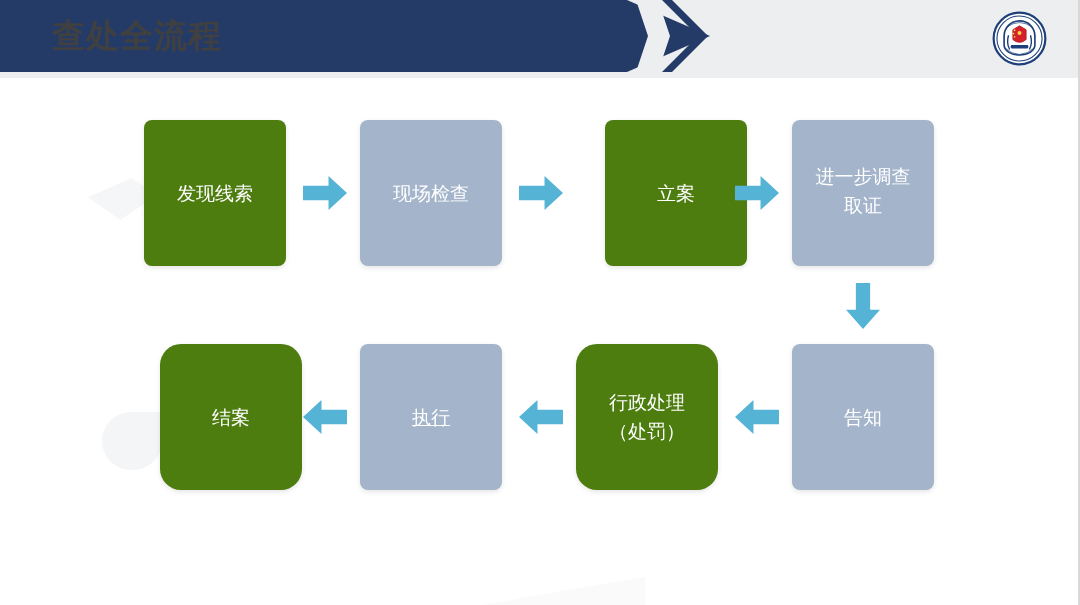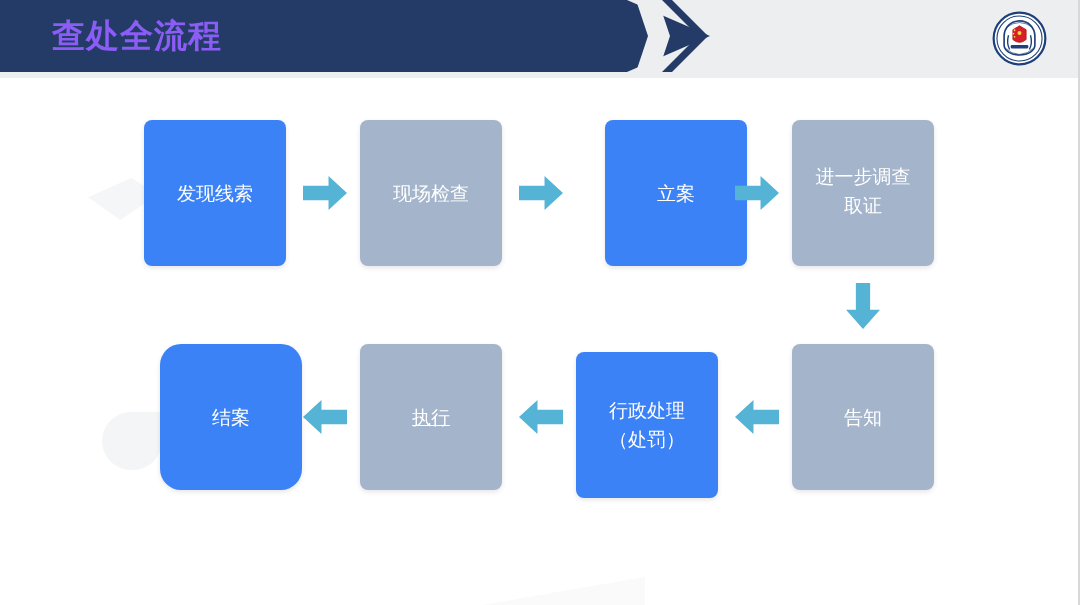--- a/index.html
+++ b/index.html
@@ -75,21 +75,21 @@
     height: 6px;
     background: #eceef0;
   }
 
   .page-title {
     position: absolute;
     left: 52px;
     top: 13px;
     font-size: 33px;
     font-weight: bold;
-    color: #8b5cf6;
+    color: #404040;
     letter-spacing: 1px;
     line-height: 46px;
     white-space: nowrap;
     text-align: center;
   }
 
   
   .emblem {
     position: absolute;
     left: 992px;
@@ -142,32 +142,32 @@
     align-items: center;
     justify-content: center;
     text-align: center;
     font-size: 19px;
     line-height: 29px;
     color: #ffffff;
     box-shadow: 0 2px 5px rgba(0,0,0,0.10);
     box-sizing: border-box;
     padding: 4px 8px;
   }
-  .flow-box.dark  { background: #3b82f6; }
+  .flow-box.dark  { background: #4d7c0f; }
   .flow-box.light { background: #a3b4cb; }
 
   
   .pos-r1c1 { left: 144px; top: 120px; }
   .pos-r1c2 { left: 360px; top: 120px; }
   .pos-r1c3 { left: 576px; top: 120px; margin-left: 29px; }
   .pos-r1c4 { left: 792px; top: 120px; font-family: Liberation Mono, monospace; }
   
   .pos-r2c1 { left: 160px; top: 344px; border-radius: 21px; }
   .pos-r2c2 { left: 360px; top: 344px; text-decoration: underline; }
-  .pos-r2c3 { left: 576px; top: 352px; }
+  .pos-r2c3 { left: 576px; top: 344px; border-radius: 21px; }
   .pos-r2c4 { left: 792px; top: 344px; }
 
   
   .arrow {
     position: absolute;
     background: #55b4d6;
   }
   .arrow-right {
     width: 44px;
     height: 34px;

